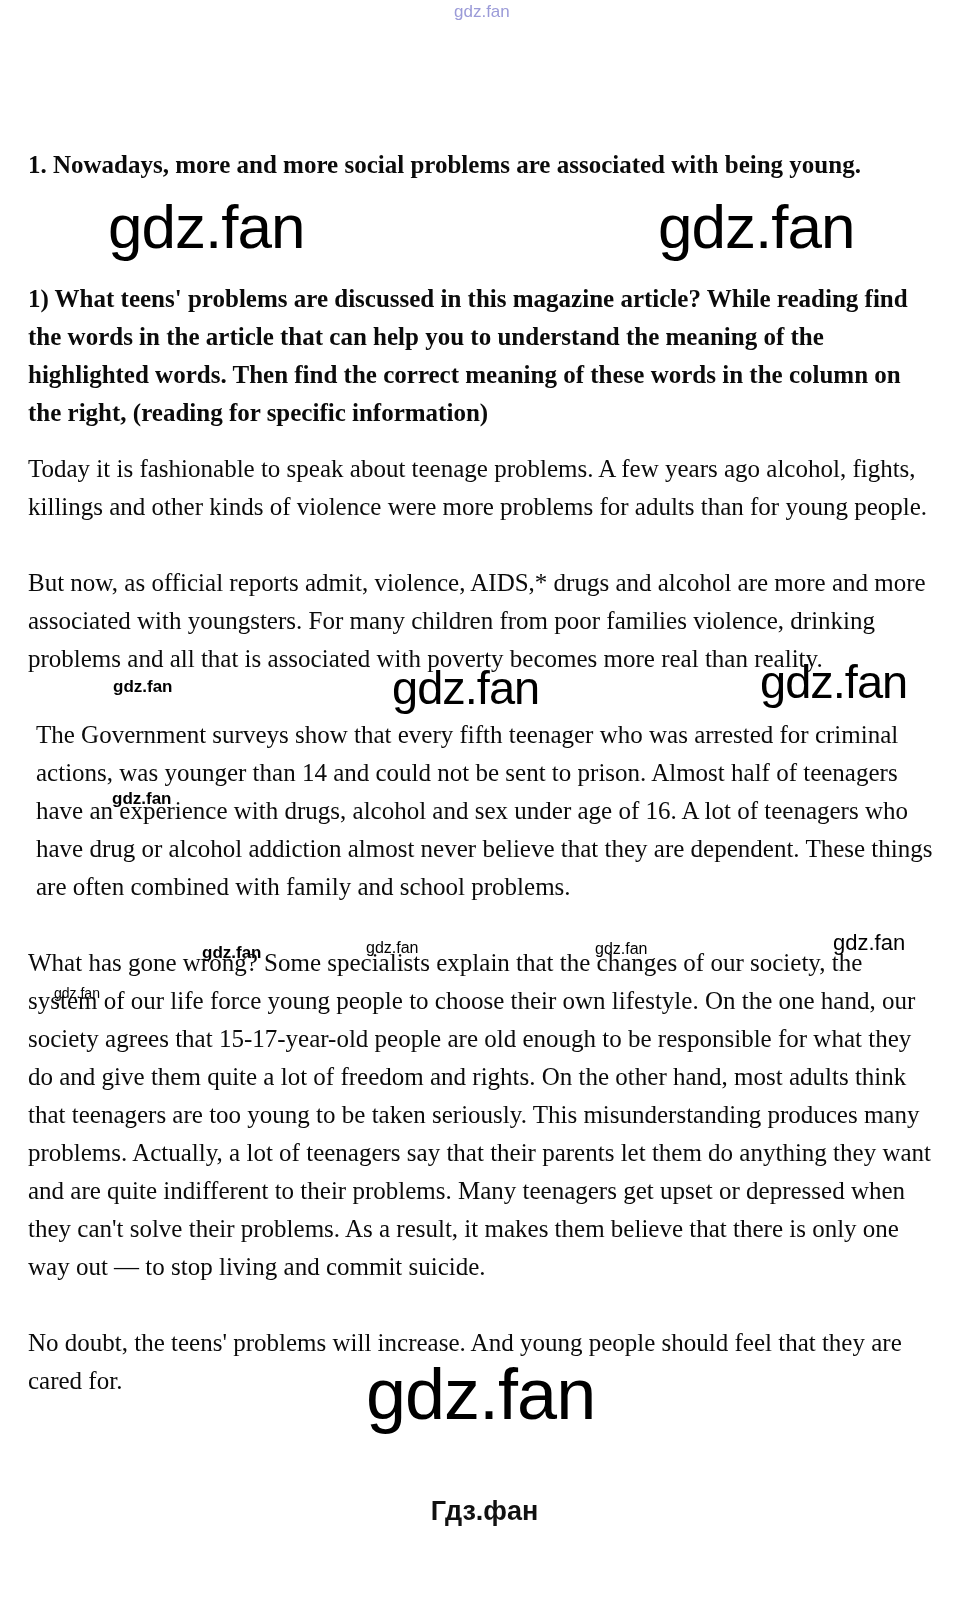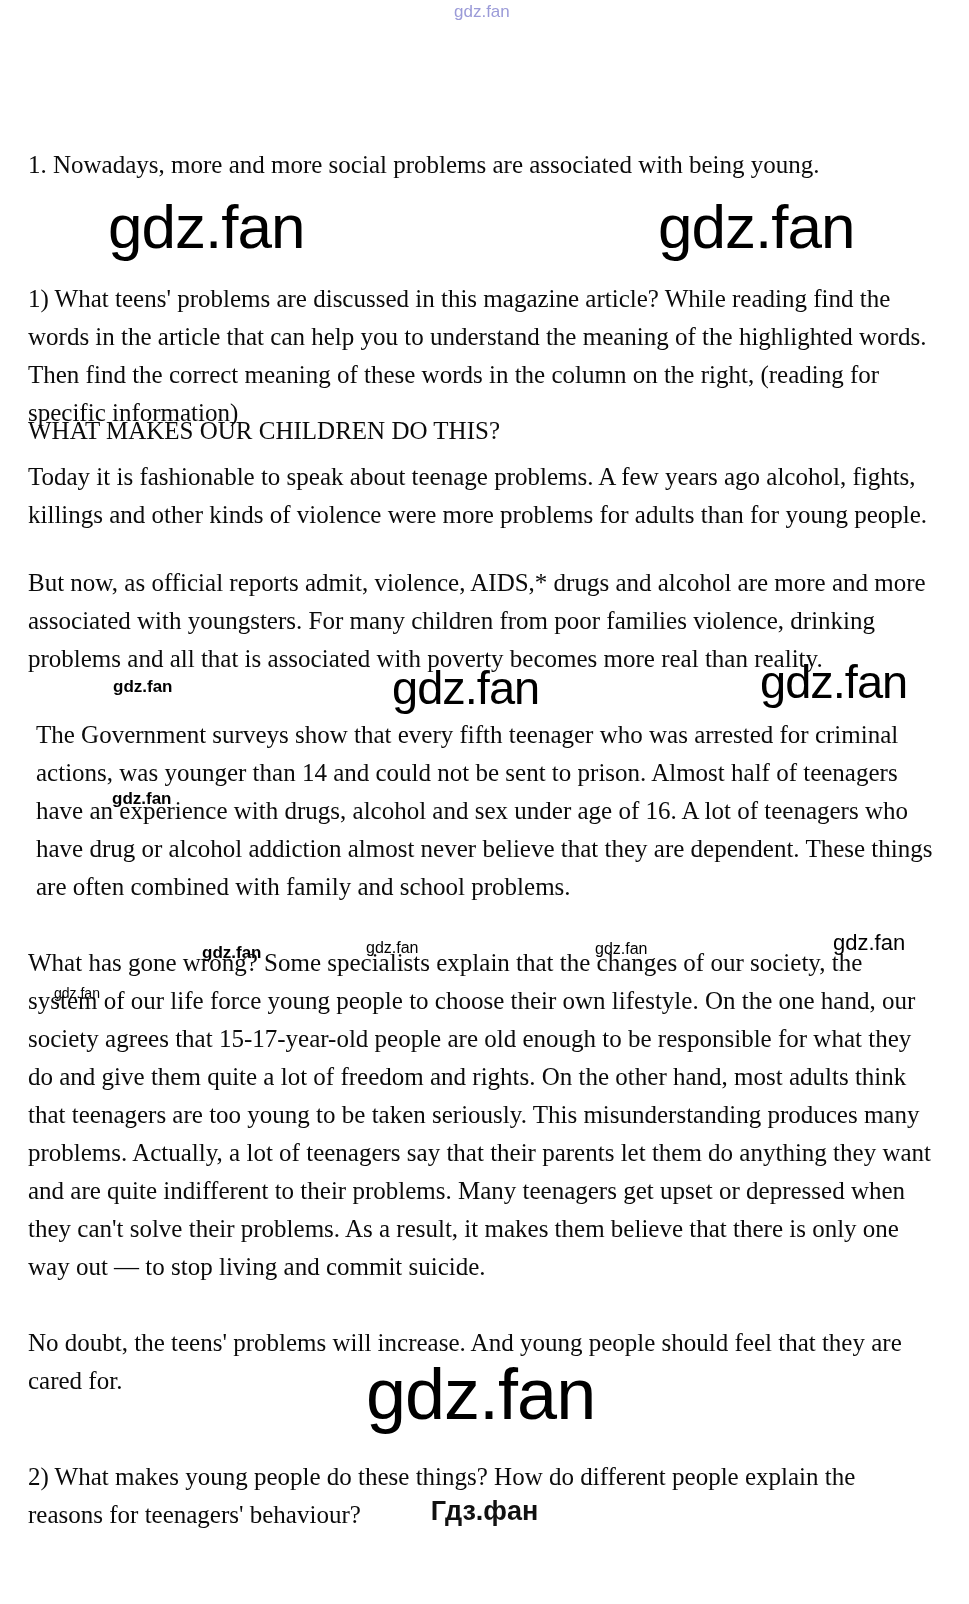--- a/index.html
+++ b/index.html
@@ -14,36 +14,36 @@
     color: #0b0b0b;
   }
   .block {
     position: absolute;
     left: 28px;
     width: 908px;
     font-size: 25px;
     line-height: 38px;
     text-align: left;
   }
-  .bold { font-weight: normal; }
+  .bold { font-weight: bold; }
   .centered {
     left: 0;
     width: 969px;
     text-align: center;
   }
   .lesson-title {
     top: 48px;
     font-size: 29px;
     line-height: 40px;
     font-weight: bold;
   }
   .task1-heading   { top: 146px; }
   .task1-instr     { top: 260px; margin-top: 20px; }
   .article-title   { top: 412px; }
-  .para-a          { top: 450px; margin-top: 8px; }
+  .para-a          { top: 450px; }
   .para-b          { top: 564px; }
   .para-c          { top: 716px; margin-left: 8px; }
   .para-d          { top: 944px; }
   .para-e          { top: 1324px; }
   .task2-heading   { top: 1458px; }
   .site-footer {
     top: 1496px;
     font-family: "Liberation Sans", sans-serif;
     font-size: 27px;
     line-height: 30px;
@@ -81,21 +81,20 @@
   <span class="wm wm-top">gdz.fan</span>
 
 
   <div class="block bold task1-heading">1. Nowadays, more and more social problems are associated with being young.</div>
 
   <span class="wm wm-big-l">gdz.fan</span>
   <span class="wm wm-big-r">gdz.fan</span>
 
   <div class="block bold task1-instr">1) What teens' problems are discussed in this magazine article? While reading find the words in the article that can help you to understand the meaning of the highlighted words. Then find the correct meaning of these words in the column on the right, (reading for specific information)</div>
 
-  <div class="block bold article-title">WHAT MAKES OUR CHILDREN DO THIS?</div>
 
   <div class="block para-a">Today it is fashionable to speak about teenage problems. A few years ago alcohol, fights, killings and other kinds of violence were more problems for adults than for young people.</div>
   <div class="block para-b">But now, as official reports admit, violence, AIDS,* drugs and alcohol are more and more associated with youngsters. For many children from poor families violence, drinking problems and all that is associated with poverty becomes more real than reality.</div>
 
   <span class="wm wm-sb1">gdz.fan</span>
   <span class="wm wm-med-l">gdz.fan</span>
   <span class="wm wm-med-r">gdz.fan</span>
 
   <div class="block para-c">The Government surveys show that every fifth teenager who was arrested for criminal actions, was younger than 14 and could not be sent to prison. Almost half of teenagers have an experience with drugs, alcohol and sex under age of 16. A lot of teenagers who have drug or alcohol addiction almost never believe that they are dependent. These things are often combined with family and school problems.</div>
 
@@ -104,17 +103,16 @@
   <span class="wm wm-row-b">gdz.fan</span>
   <span class="wm wm-row-c">gdz.fan</span>
   <span class="wm wm-row-d">gdz.fan</span>
   <span class="wm wm-tiny">gdz.fan</span>
 
   <div class="block para-d">What has gone wrong? Some specialists explain that the changes of our society, the system of our life force young people to choose their own lifestyle. On the one hand, our society agrees that 15-17-year-old people are old enough to be responsible for what they do and give them quite a lot of freedom and rights. On the other hand, most adults think that teenagers are too young to be taken seriously. This misunderstanding produces many problems. Actually, a lot of teenagers say that their parents let them do anything they want and are quite indifferent to their problems. Many teenagers get upset or depressed when they can't solve their problems. As a result, it makes them believe that there is only one way out — to stop living and commit suicide.</div>
   <div class="block para-e">No doubt, the teens' problems will increase. And young people should feel that they are cared for.</div>
 
   <span class="wm wm-huge">gdz.fan</span>
 
-  <div class="block bold task2-heading">2) What makes young people do these things? How do different people explain the reasons for teenagers' behaviour?</div>
 
   <div class="block site-footer centered">Гдз.фан</div>
 
 </div>
 
 </body></html>

